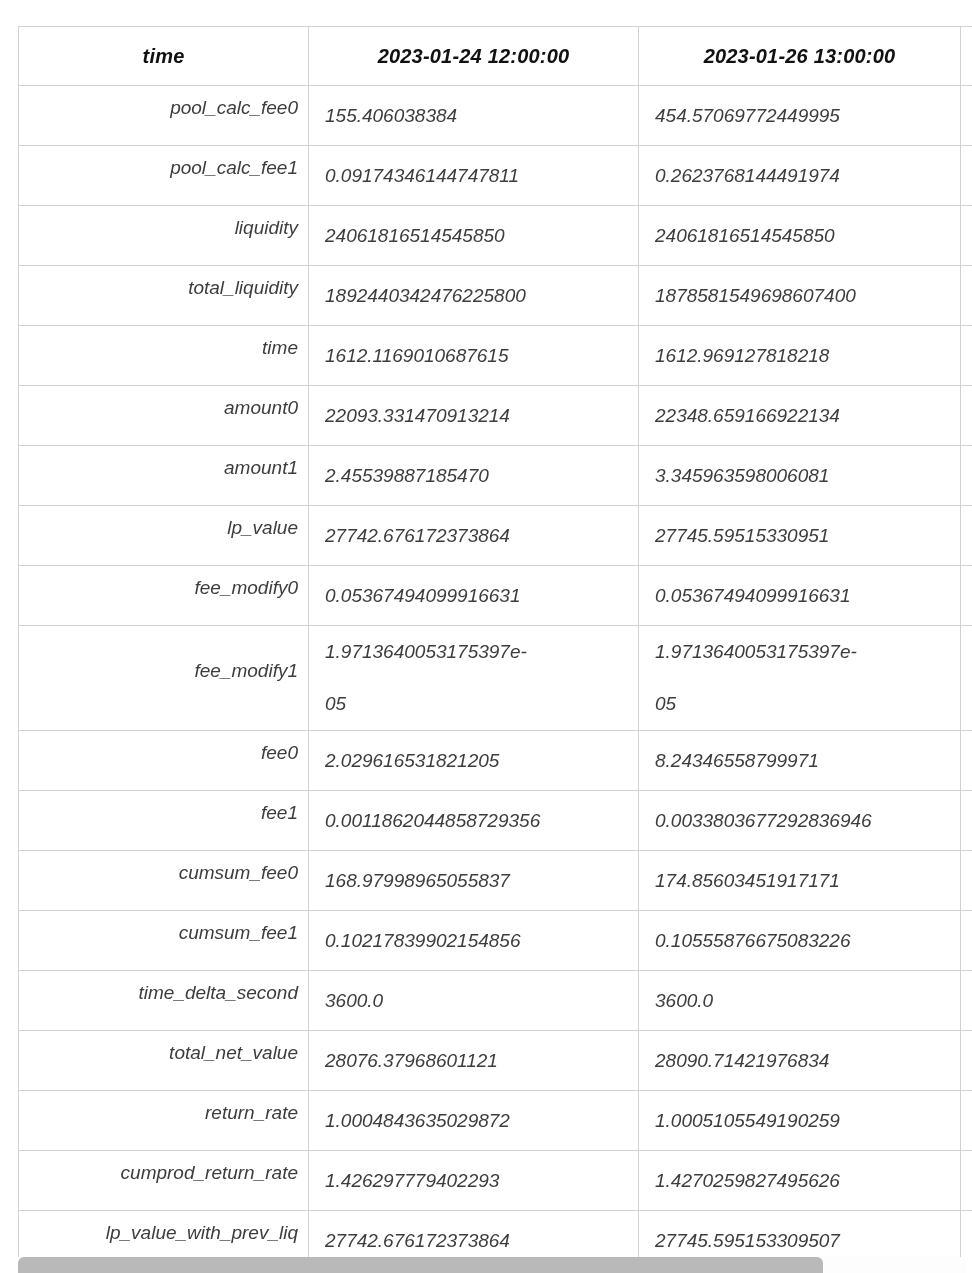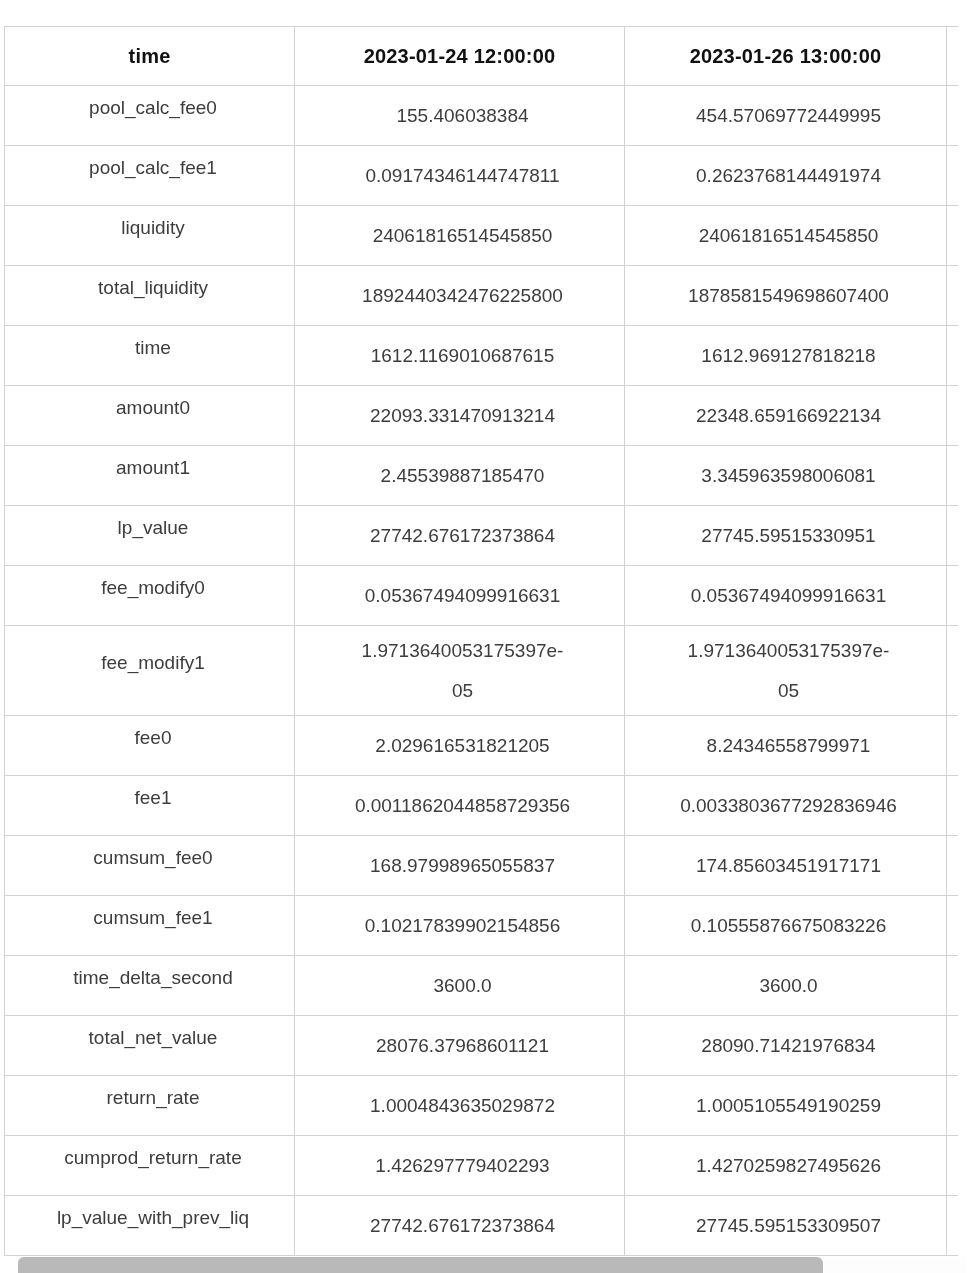--- a/index.html
+++ b/index.html
@@ -9,25 +9,26 @@
   body {
     width: 972px;
     height: 1273px;
     position: relative;
     overflow: hidden;
     background: #ffffff;
     font-family: "Liberation Sans", sans-serif;
   }
   .table-viewport {
     position: absolute;
-    left: 4px;
+    left: 18px;
     top: 26px;
     width: 954px;
     height: 1231px;
     overflow: hidden;
+    font-style: italic;
   }
   table.data-table {
     border-collapse: collapse;
     table-layout: fixed;
     width: 1242px;
   }
   .col-label  { width: 290px; }
   .col-val1   { width: 330px; }
   .col-val2   { width: 322px; }
   .col-sliver { width: 300px; }
@@ -47,35 +48,35 @@
     padding: 0 8px;
   }
   .data-table tbody tr {
     height: 60px;
   }
   .data-table tbody tr.tall {
     height: 90px;
   }
   .data-table tbody th {
     font-weight: normal;
-    text-align: center;
+    text-align: right;
     color: #3d3d3d;
     padding: 0 10px 15px 17px;
     vertical-align: middle;
   }
   .data-table tbody td {
-    text-align: center;
+    text-align: left;
     color: #3d3d3d;
     padding: 0 10px 0 16px;
     vertical-align: middle;
   }
   tr.tall td .val {
     display: inline-block;
     width: 214px;
-    line-height: 40px;
+    line-height: 52px;
     overflow-wrap: break-word;
     vertical-align: middle;
   }
   .hscrollbar-track {
     position: absolute;
     left: 18px;
     top: 1257px;
     width: 948px;
     height: 18px;
     background: #fdfdfd;

